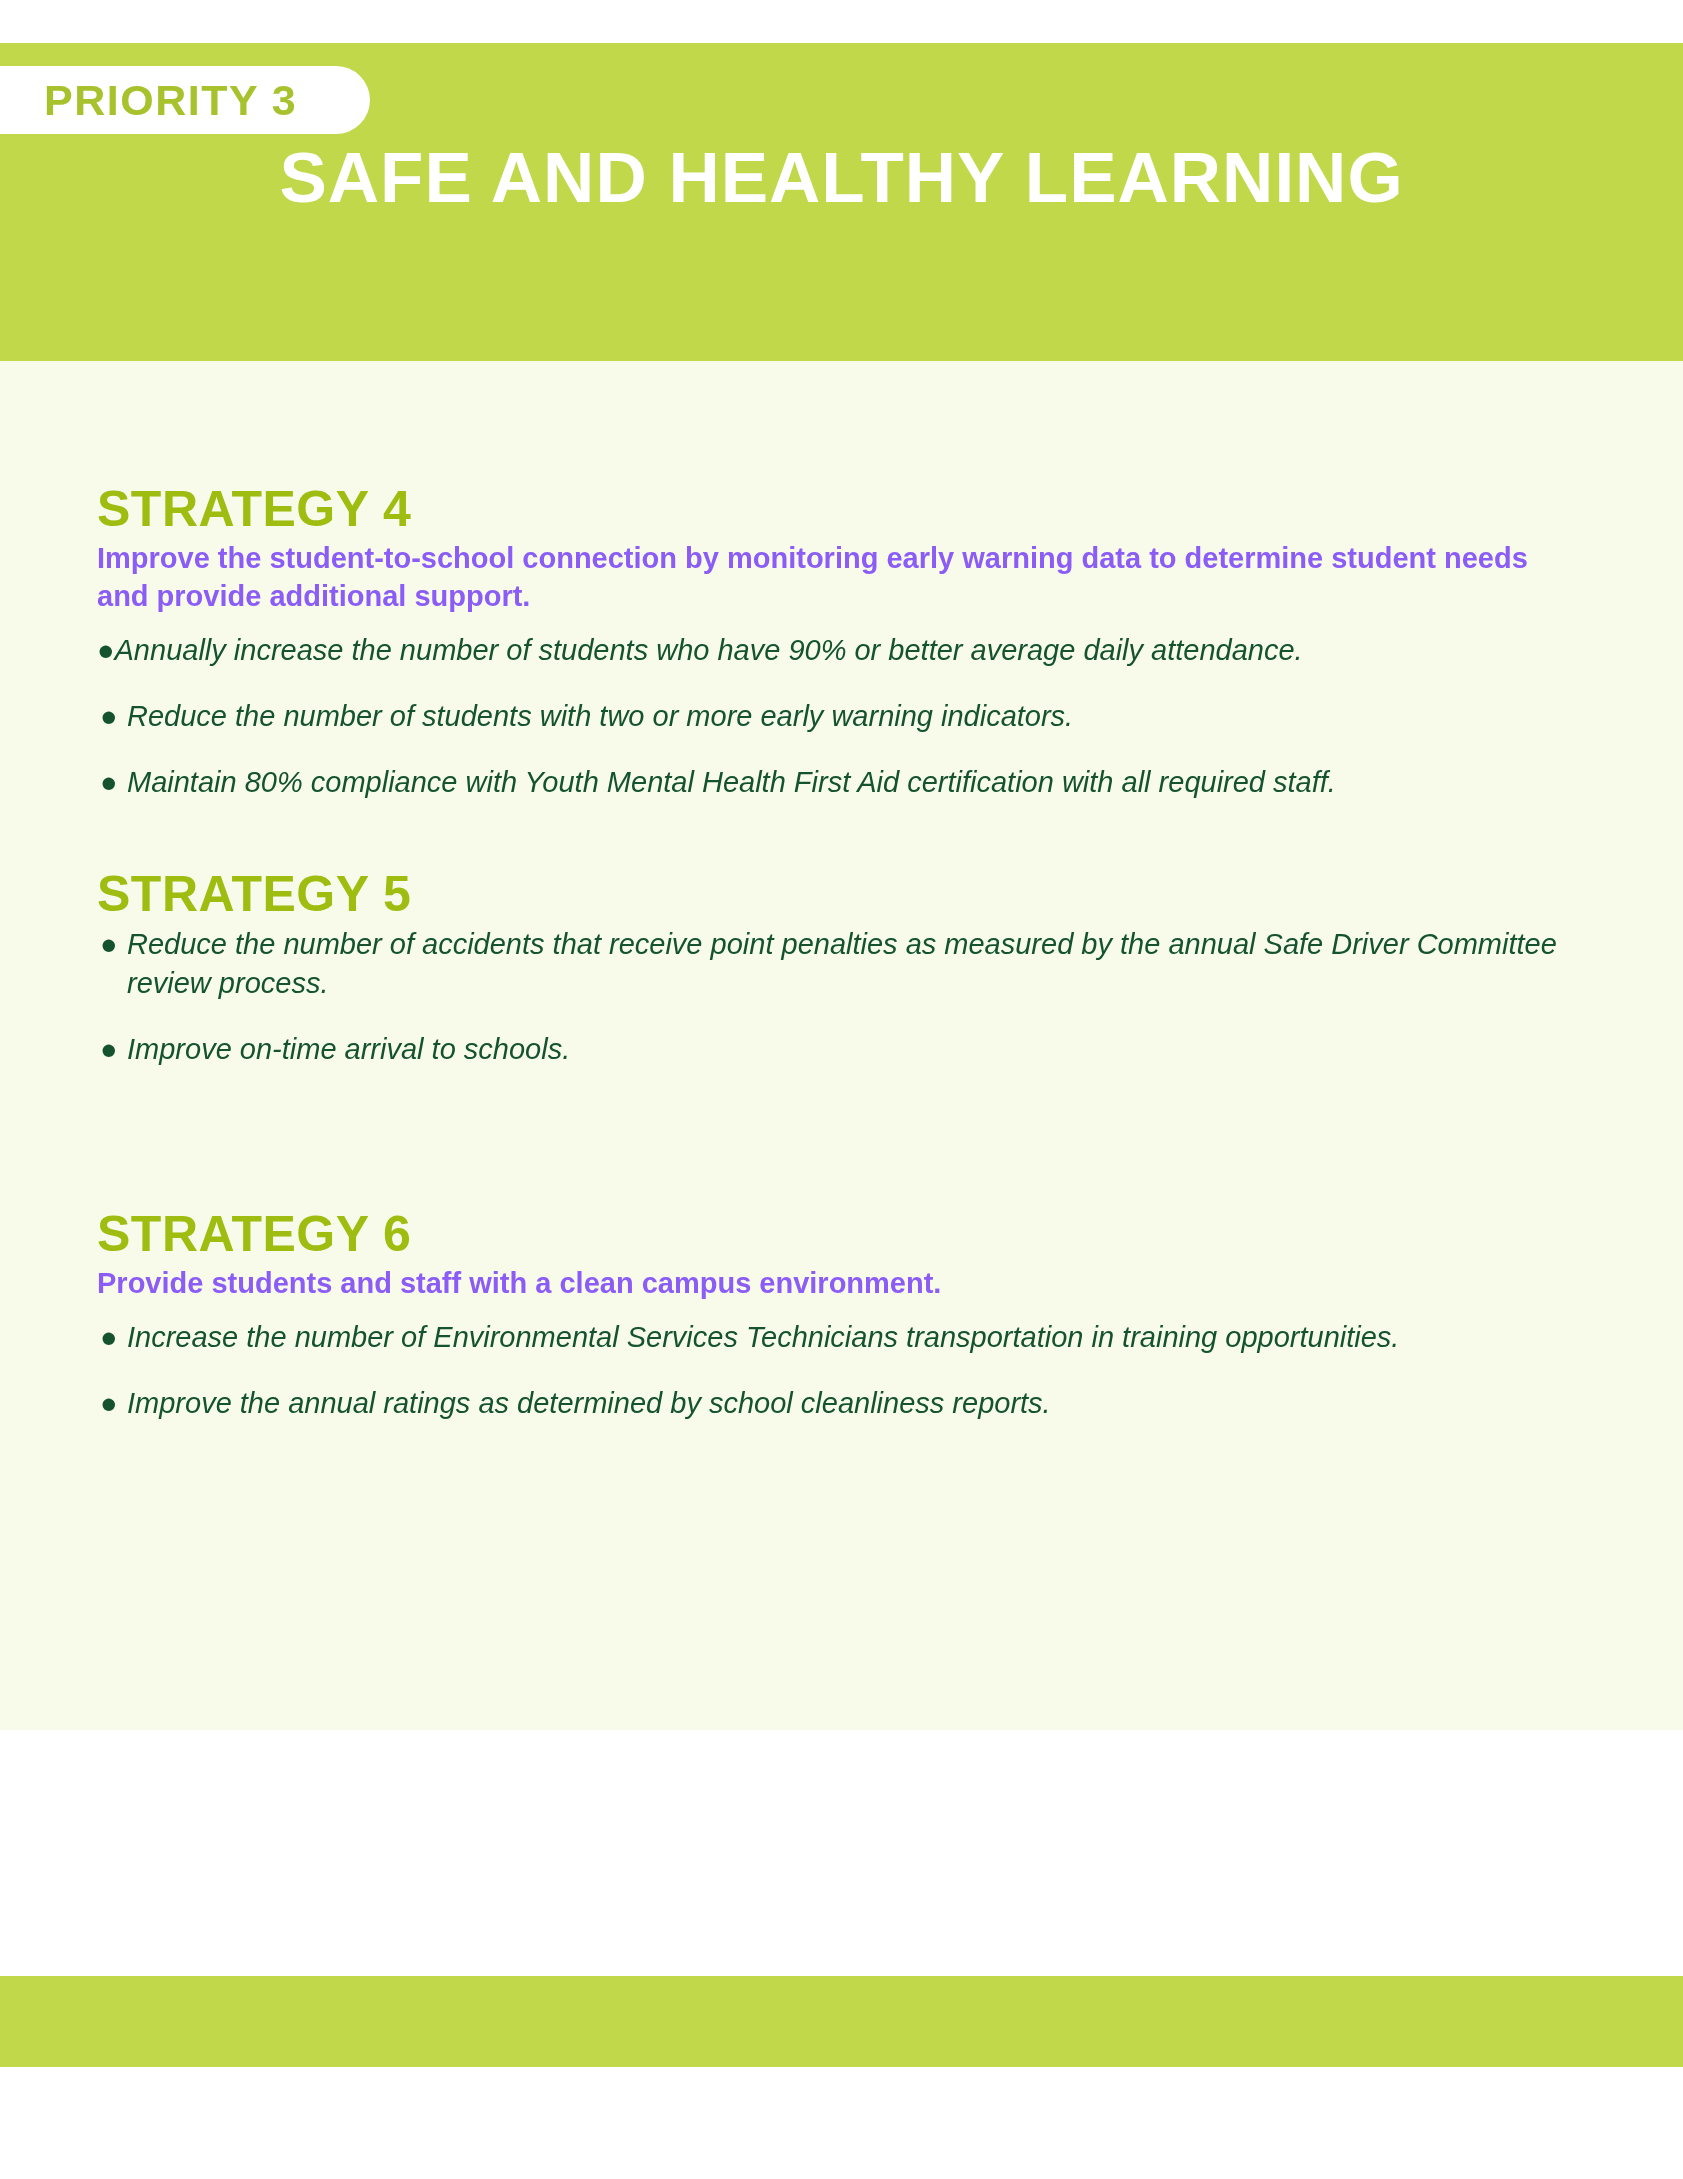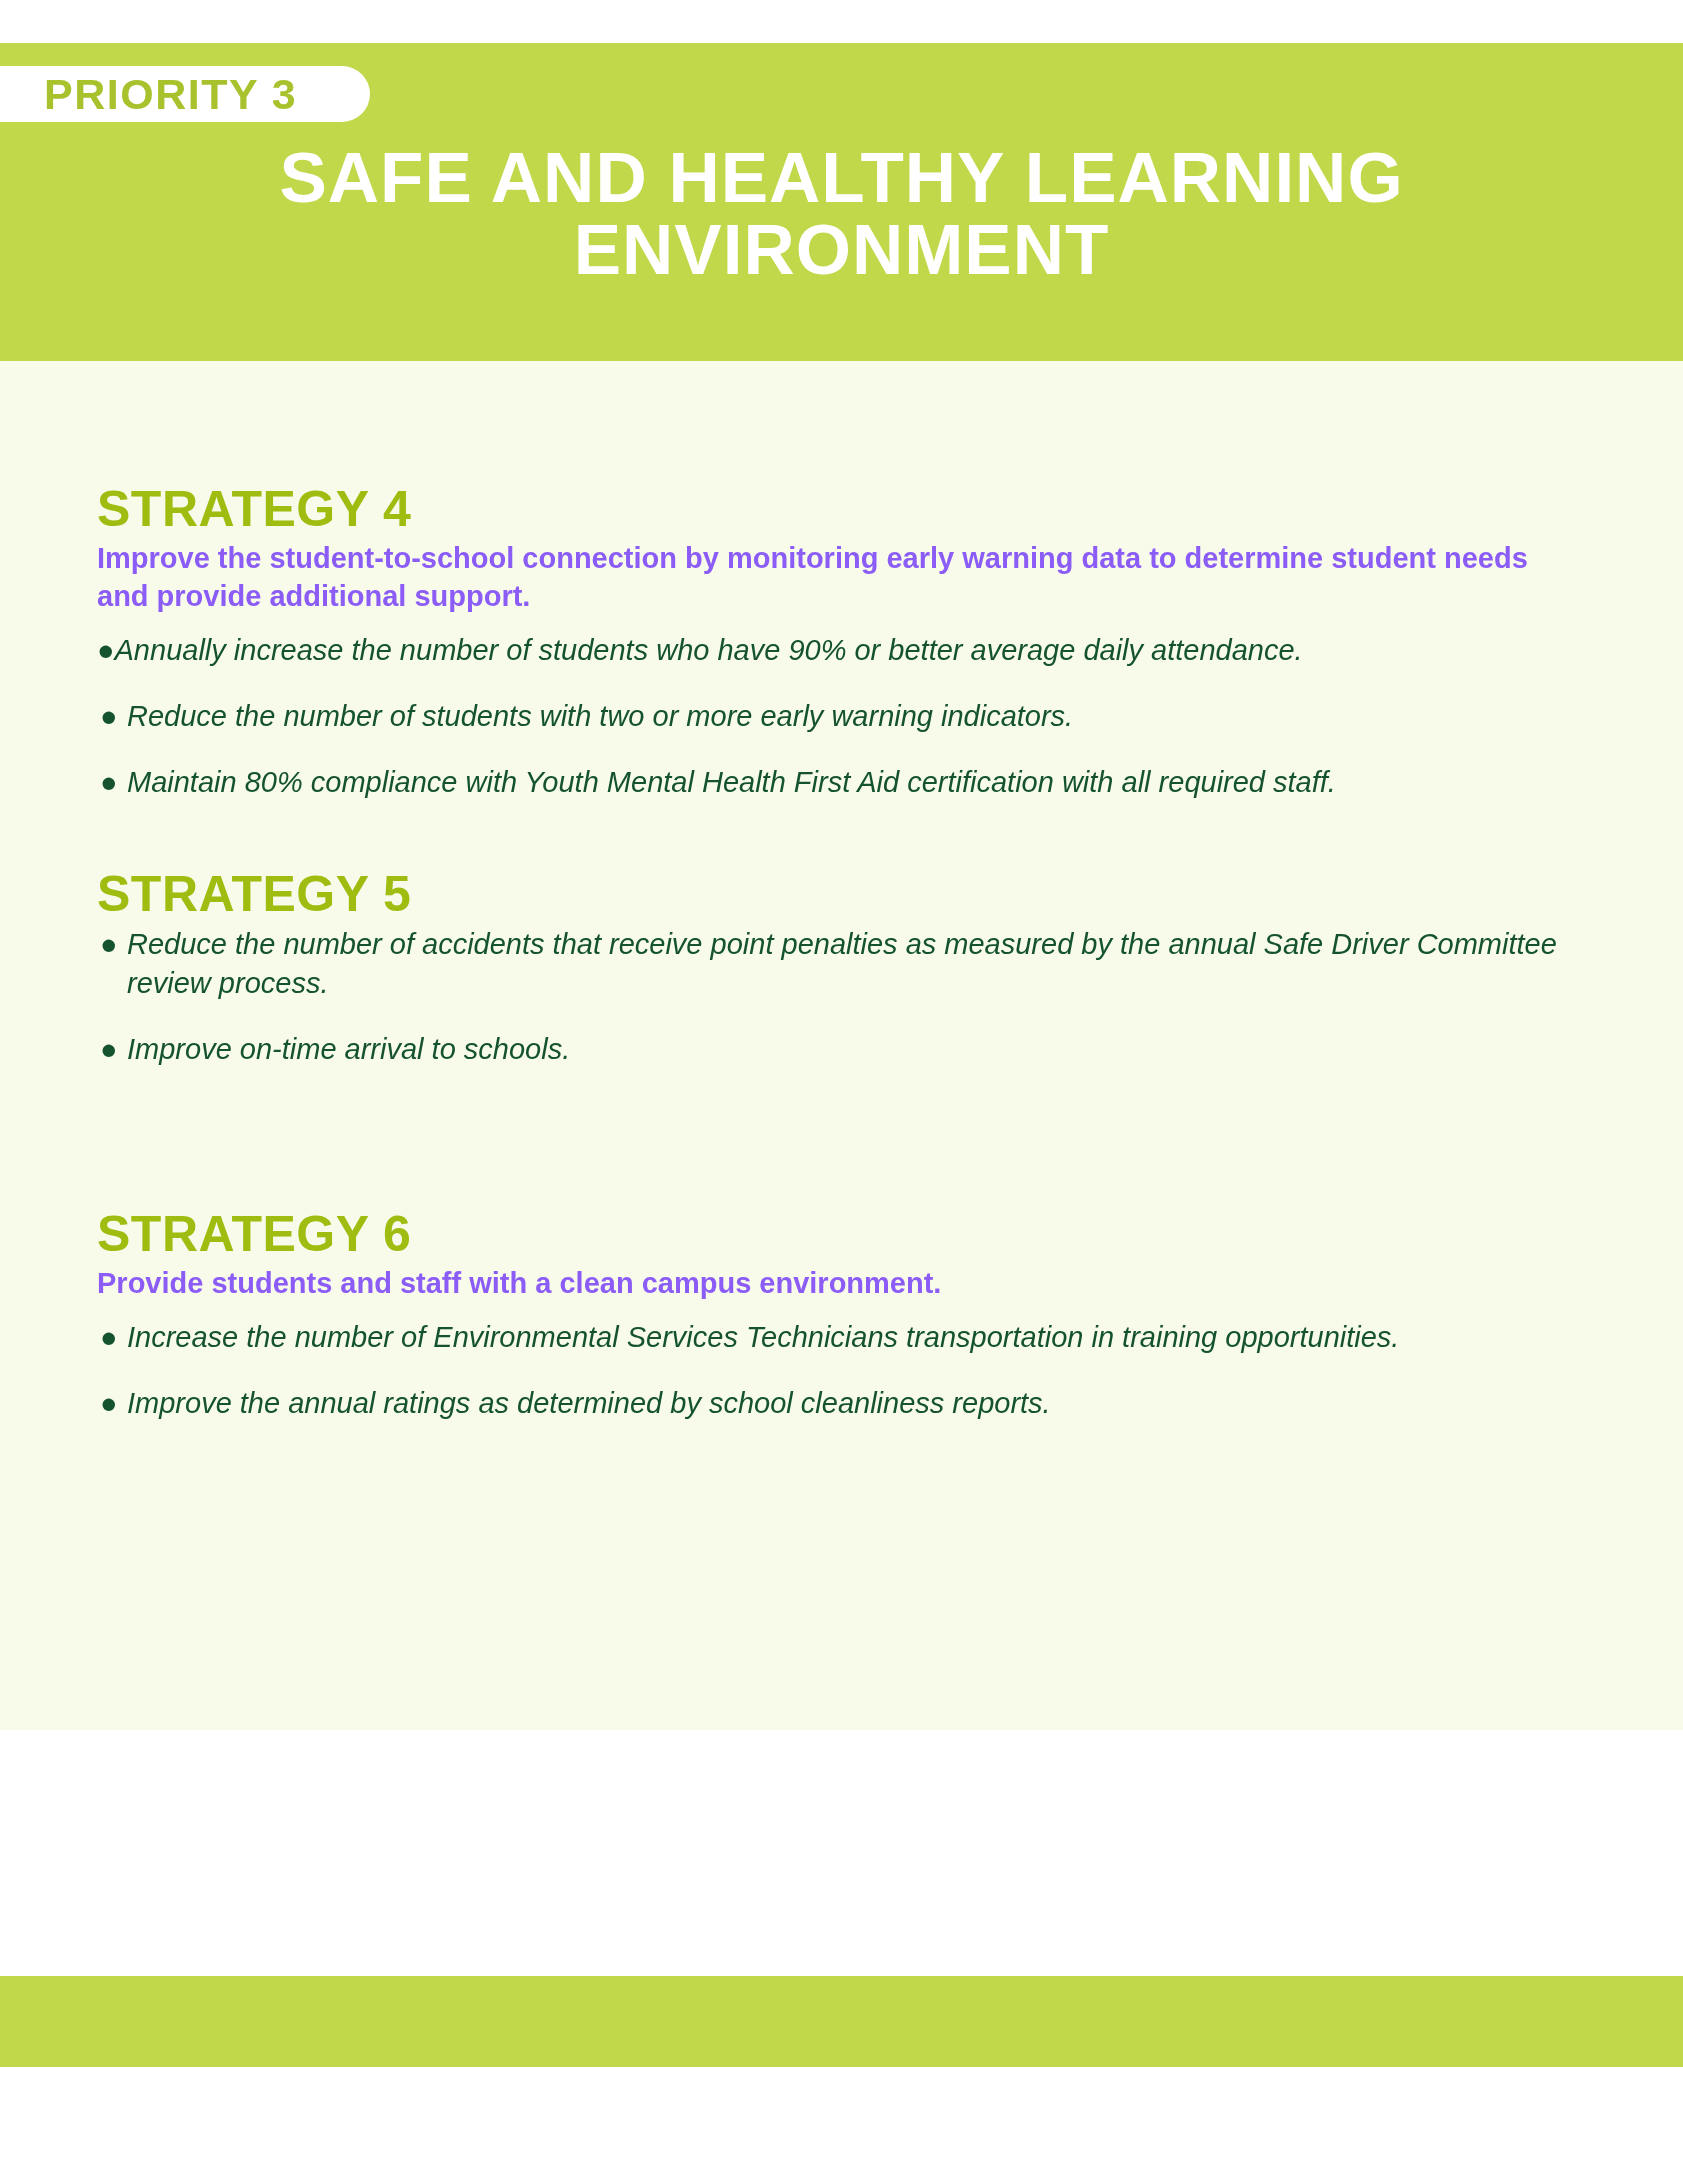--- a/index.html
+++ b/index.html
@@ -22,21 +22,21 @@
     left: 0;
     top: 43px;
     width: 1683px;
     height: 319px;
     background: #C2D84B;
   }
   .priority-pill {
     position: absolute;
     left: 0;
     top: 23px;
-    height: 56px;
+    height: 68px;
     background: #FFFFFF;
     border-top-right-radius: 40px;
     border-bottom-right-radius: 40px;
     padding: 0 73px 0 44px;
     display: flex;
     align-items: center;
     box-sizing: border-box;
     text-align: center;
   }
   .priority-pill-label {
@@ -141,21 +141,20 @@
 <div class="page">
 
   <div class="header-band">
 
     <div class="priority-pill">
       <span class="priority-pill-label">PRIORITY 3</span>
     </div>
 
     <div class="header-title">
       <span class="line1">SAFE AND HEALTHY LEARNING</span>
-      <span class="line2">ENVIRONMENT</span>
     </div>
 
   </div>
 
   <div class="body-area">
     <div class="content">
 
       <section class="strategy-block">
         <h2 class="strategy-heading">STRATEGY 4</h2>
         <p class="strategy-subtitle">Improve the student-to-school connection by monitoring early warning data to determine student needs and provide additional support.</p>

